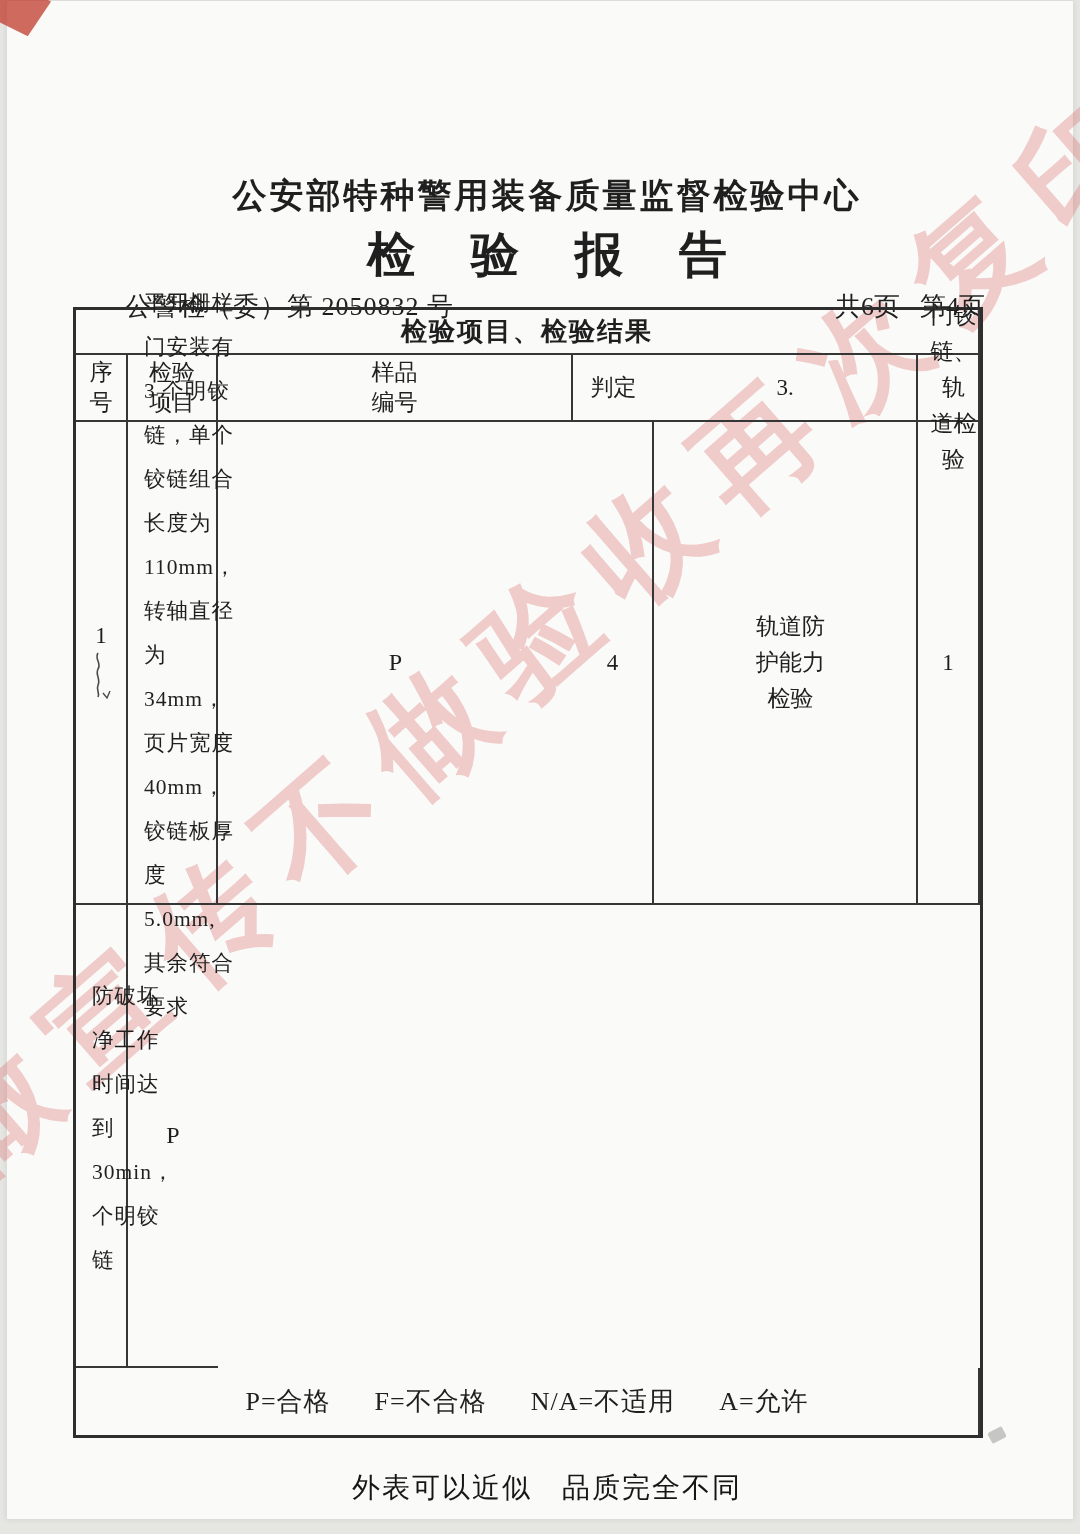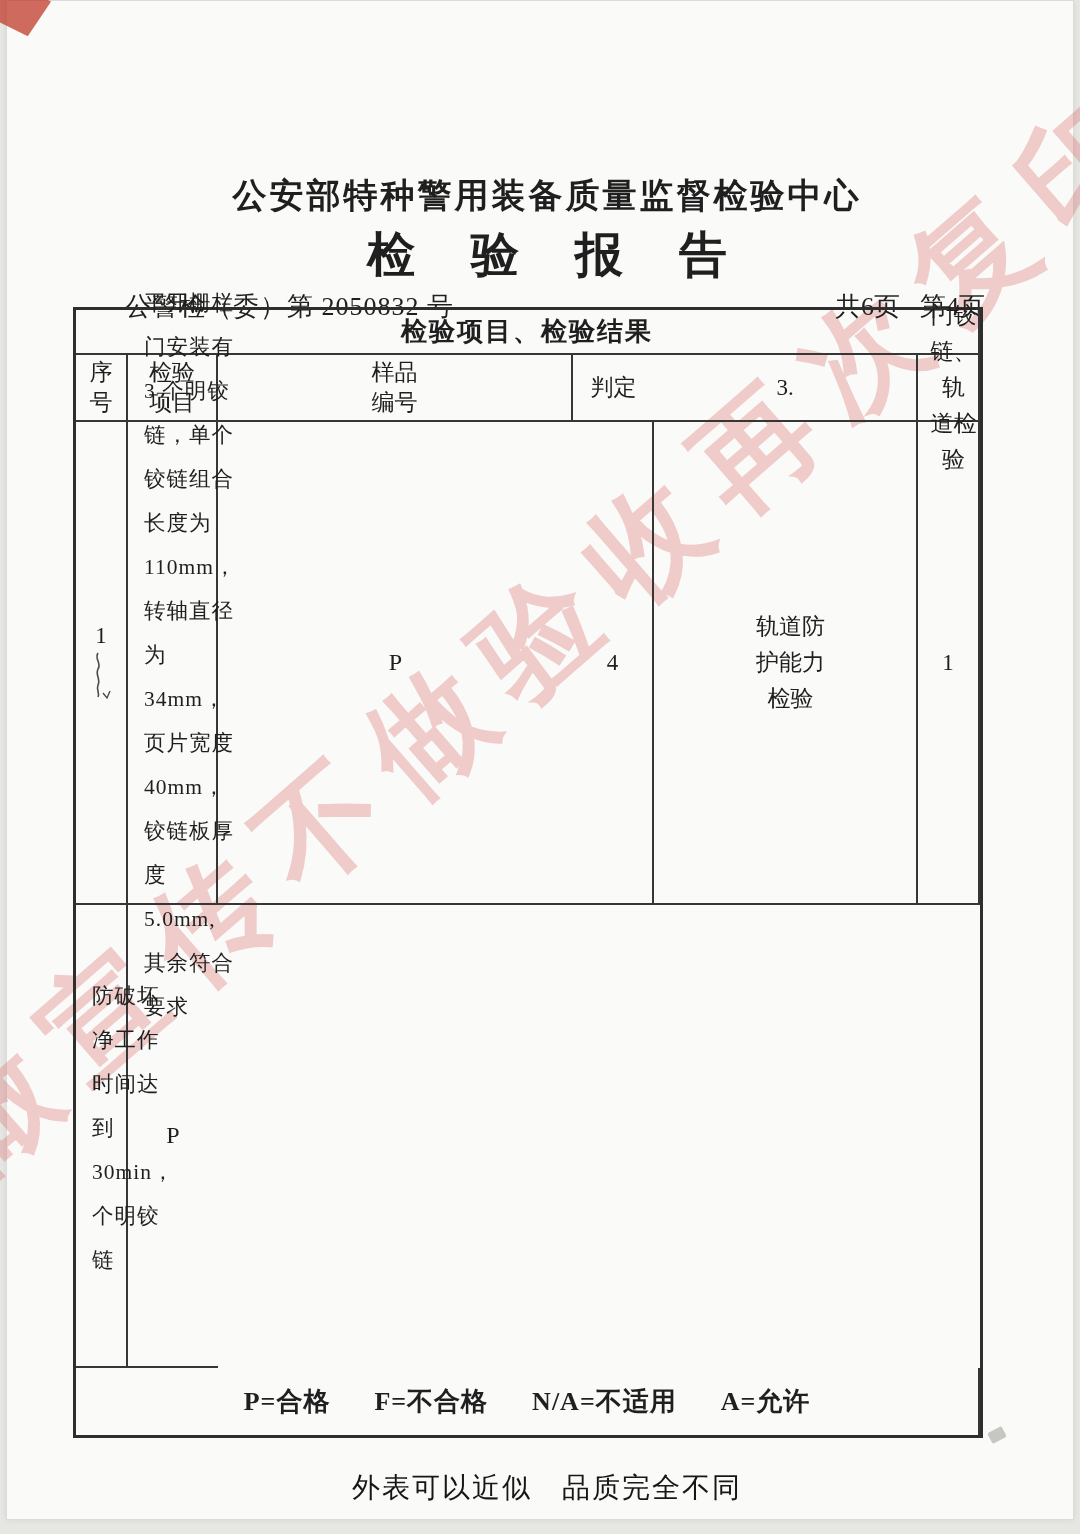--- a/index.html
+++ b/index.html
@@ -48,21 +48,21 @@
     grid-template-columns:52px 90px 355px 81px 264px 62px;
     grid-template-rows:45px 67px 483px 463px 67px;
   }
   .cell{
     border-right:2px solid #363636;border-bottom:2px solid #363636;
     display:flex;align-items:center;justify-content:center;
     box-sizing:border-box;position:relative;
   }
   .cell.last-col{border-right:none;}
   .cell.last-row{border-bottom:none;}
-  .span-all{grid-column:1 / span 6;font-weight:bold;}
+  .span-all{grid-column:1 / span 6;}
   .section-title{font-size:26px;letter-spacing:2px;font-weight:600;}
   .col-head{font-size:23px;line-height:30px;text-align:center;white-space:pre-line;}
   .seq{font-size:23px;}
   .item-name{font-size:23px;line-height:36px;white-space:pre-line;text-align:center;padding-left:11px;}
   .req-cell{flex-direction:column;align-items:flex-start;justify-content:center;
     padding:10px 8px 10px 14px;}
   .req-cell p{margin:0;font-size:21px;line-height:35px;letter-spacing:.5px;text-align:left;}
   .result-cell{padding:10px 8px 26px 16px;justify-content:flex-start;text-align:left;}
   .result-text{font-size:21.5px;line-height:44px;letter-spacing:1px;}
   .sample-cell{flex-direction:column;}

